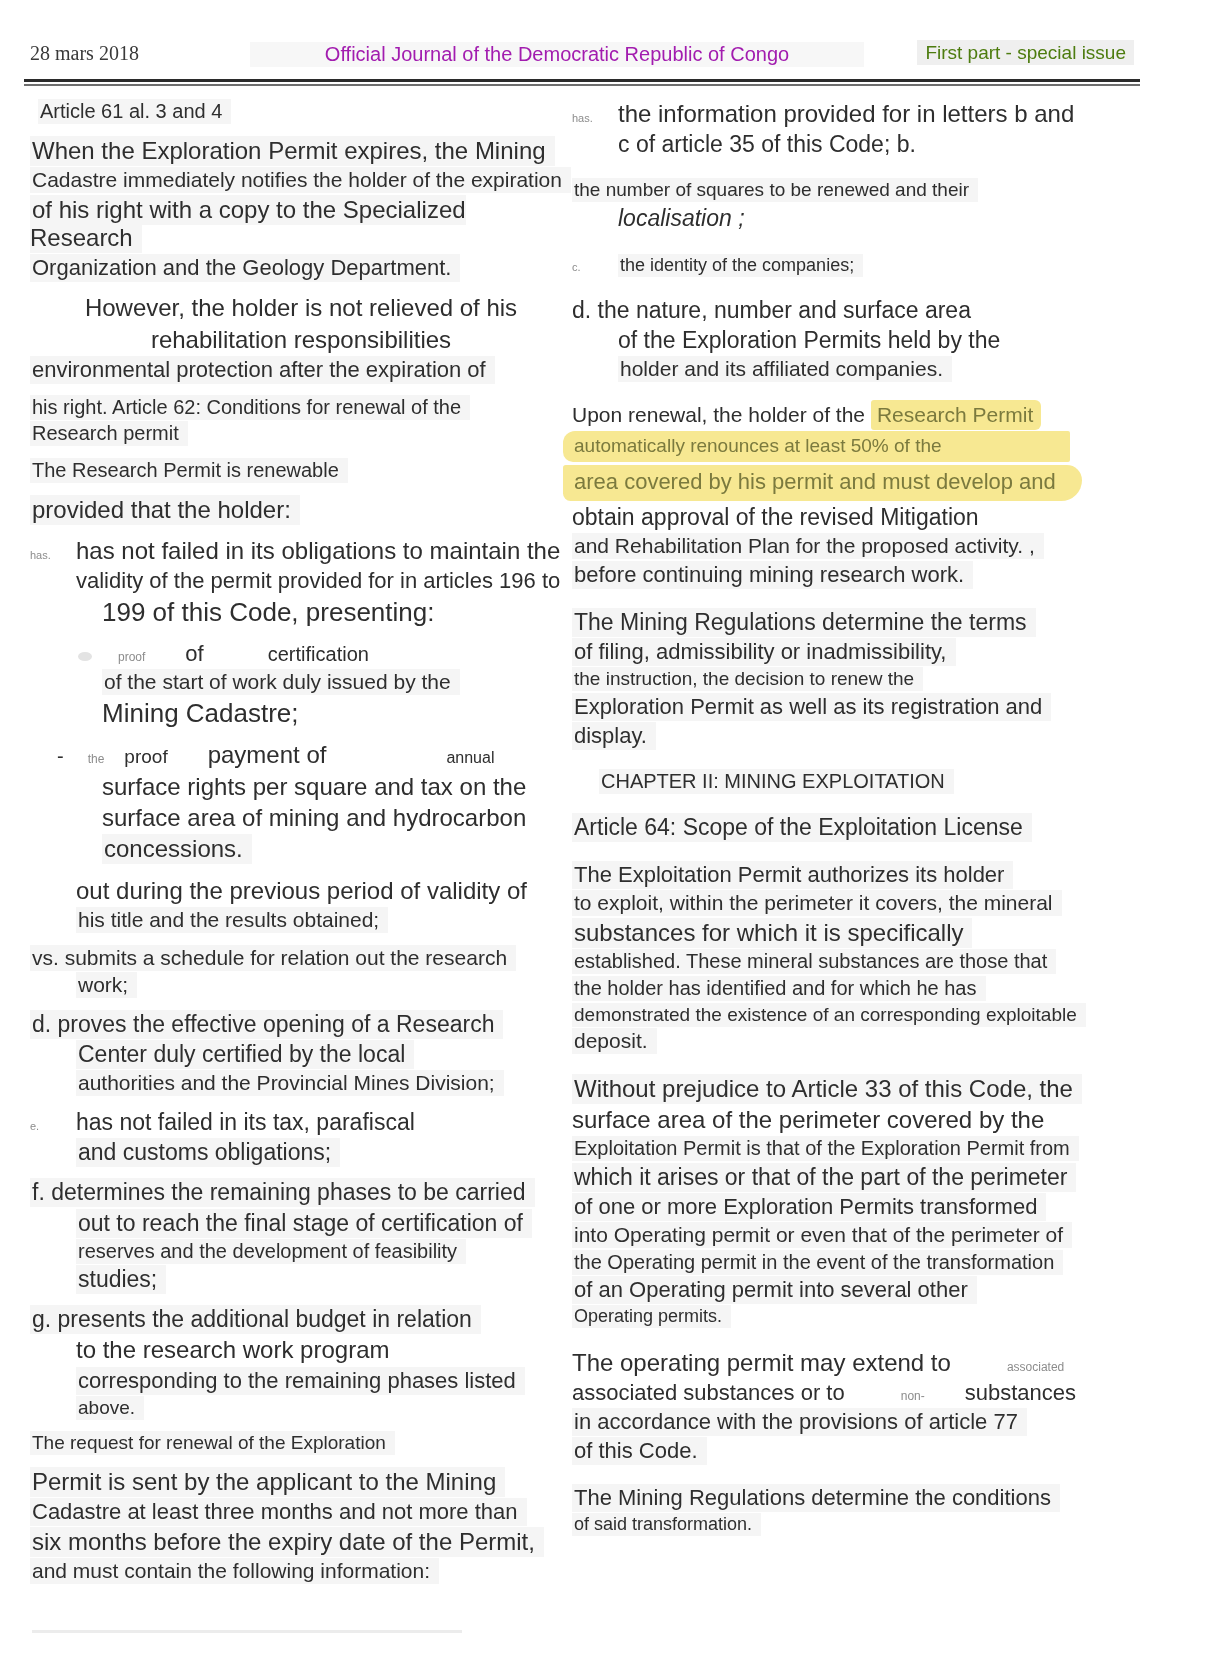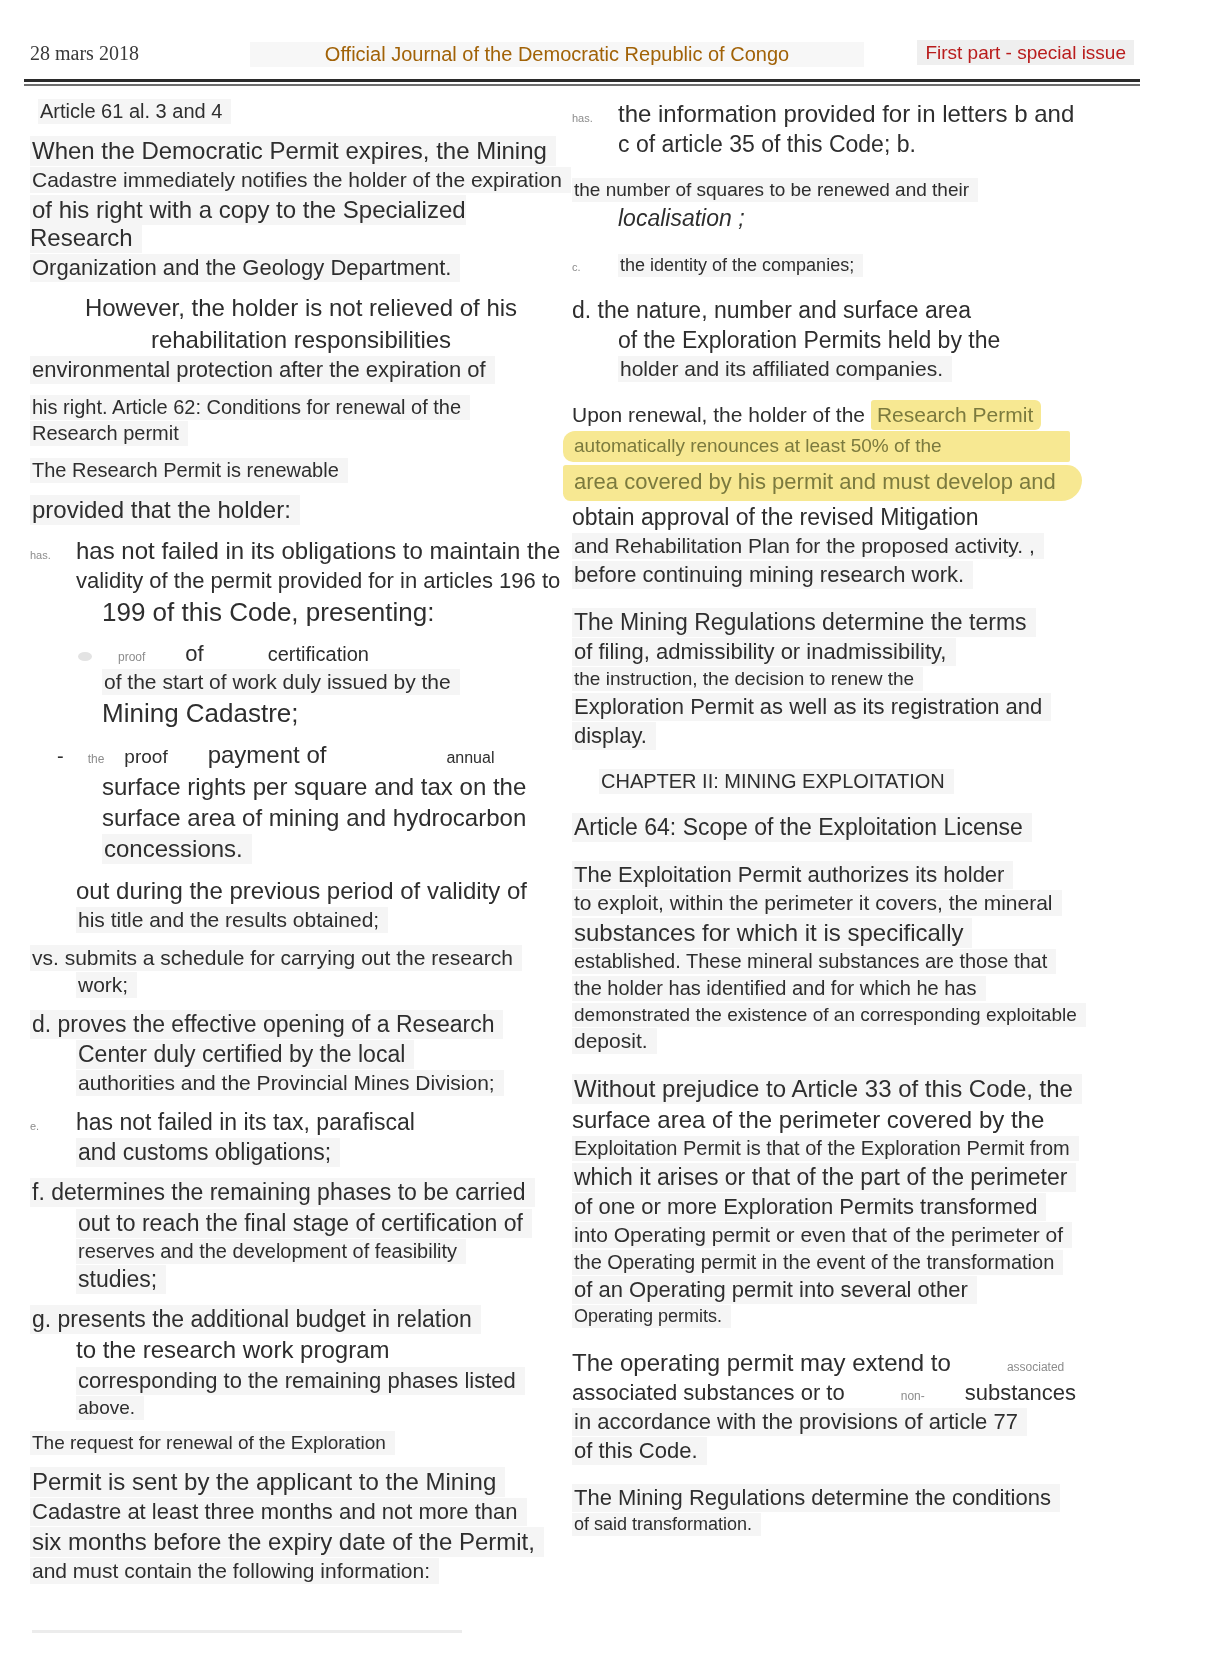--- a/index.html
+++ b/index.html
@@ -5,22 +5,22 @@
   html,body{margin:0;padding:0;background:#ffffff;}
   body{
     width:1208px;height:1654px;overflow:hidden;position:relative;
     font-family:"Liberation Sans",sans-serif;color:#2e2e2e;
   }
   .page{position:relative;width:1164px;height:1654px;background:#fff;}
   .header{
     display:flex;align-items:flex-start;padding:42px 30px 0 30px;box-sizing:border-box;
   }
   .hdr-date{width:220px;font-family:"Liberation Serif",serif;font-size:20px;color:#3a3a3a;}
-  .hdr-title{flex:1;text-align:center;font-size:20px;color:#a16207;background:#f7f7f7;padding:1px 4px;}
-  .hdr-issue{width:270px;text-align:right;font-size:19px;color:#b91c1c;}
+  .hdr-title{flex:1;text-align:center;font-size:20px;color:#a21caf;background:#f7f7f7;padding:1px 4px;}
+  .hdr-issue{width:270px;text-align:right;font-size:19px;color:#4d7c0f;}
   .hdr-issue .seg{background:#efefef;padding:2px 8px;}
   .hrule{
     margin:12px 24px 0 24px;height:2px;
     border-top:3px solid #2b2b2b;border-bottom:2px solid #6e6e6e;
   }
   .cols{display:flex;padding:14px 28px 0 30px;box-sizing:border-box;}
   .col-left{width:542px;flex:none;}
   .col-right{width:582px;flex:none;}
   .para{margin-bottom:13px;}
   .col-right .para{margin-bottom:21px;}
@@ -55,21 +55,21 @@
     <div class="hdr-title">Official Journal of the Democratic Republic of Congo</div>
     <div class="hdr-issue"><span class="seg">First part - special issue</span></div>
   </div>
   <div class="hrule"></div>
   <div class="cols">
     <div class="col-left">
         <div class="para">
           <div class="line s20 ind0"><span class="seg sh">Article 61 al. 3 and 4</span></div>
         </div>
         <div class="para">
-          <div class="line s24"><span class="seg sh">When the Democratic Permit expires, the Mining</span></div>
+          <div class="line s24"><span class="seg sh">When the Exploration Permit expires, the Mining</span></div>
           <div class="line s21"><span class="seg sh">Cadastre immediately notifies the holder of the expiration</span></div>
           <div class="line s24"><span class="seg sh">of his right with a copy to the Specialized Research</span></div>
           <div class="line s22"><span class="seg sh">Organization and the Geology Department.</span></div>
         </div>
         <div class="para">
           <div class="line s24 ctr"><span class="seg ">However, the holder is not relieved of his</span></div>
           <div class="line s24 ctr"><span class="seg ">rehabilitation responsibilities</span></div>
           <div class="line s22"><span class="seg sh">environmental protection after the expiration of</span></div>
         </div>
         <div class="para">
@@ -96,21 +96,21 @@
           <div class="line ind1"><span class="seg s20">-</span><span class="seg tiny ml24">the</span><span class="seg s19 ml20">proof</span><span class="seg s24 ml40">payment of</span><span class="seg s16 ml120">annual</span></div>
           <div class="line s24 ind3"><span class="seg ">surface rights per square and tax on the</span></div>
           <div class="line s24 ind3"><span class="seg ">surface area of mining and hydrocarbon</span></div>
           <div class="line s24 ind3"><span class="seg sh">concessions.</span></div>
         </div>
         <div class="para">
           <div class="line s24 ind2"><span class="seg ">out during the previous period of validity of</span></div>
           <div class="line s21 ind2"><span class="seg sh">his title and the results obtained;</span></div>
         </div>
         <div class="para">
-          <div class="line s21"><span class="seg sh">vs. submits a schedule for carrying out the research</span></div>
+          <div class="line s21"><span class="seg sh">vs. submits a schedule for relation out the research</span></div>
           <div class="line s21 ind2"><span class="seg sh">work;</span></div>
         </div>
         <div class="para">
           <div class="line s23"><span class="seg sh">d. proves the effective opening of a Research</span></div>
           <div class="line s23 ind2"><span class="seg sh">Center duly certified by the local</span></div>
           <div class="line s21 ind2"><span class="seg sh">authorities and the Provincial Mines Division;</span></div>
         </div>
         <div class="para">
           <div class="line s23"><span class="seg mk">e.</span><span class="seg ">has not failed in its tax, parafiscal</span></div>
           <div class="line s23 ind2"><span class="seg sh">and customs obligations;</span></div>

